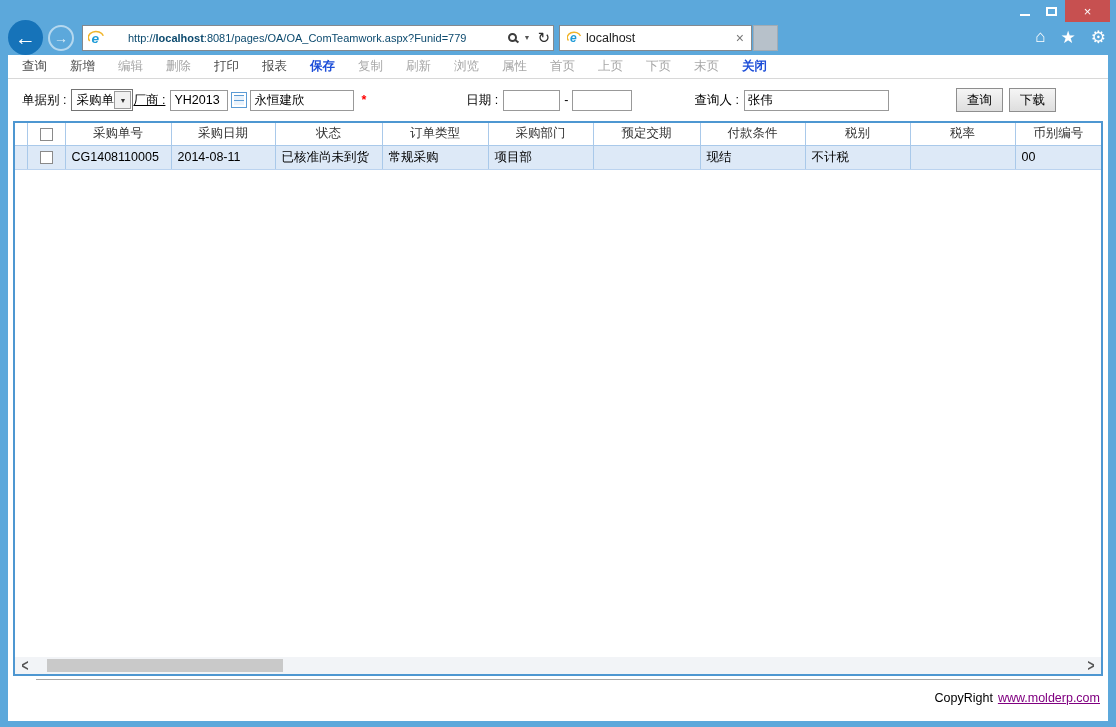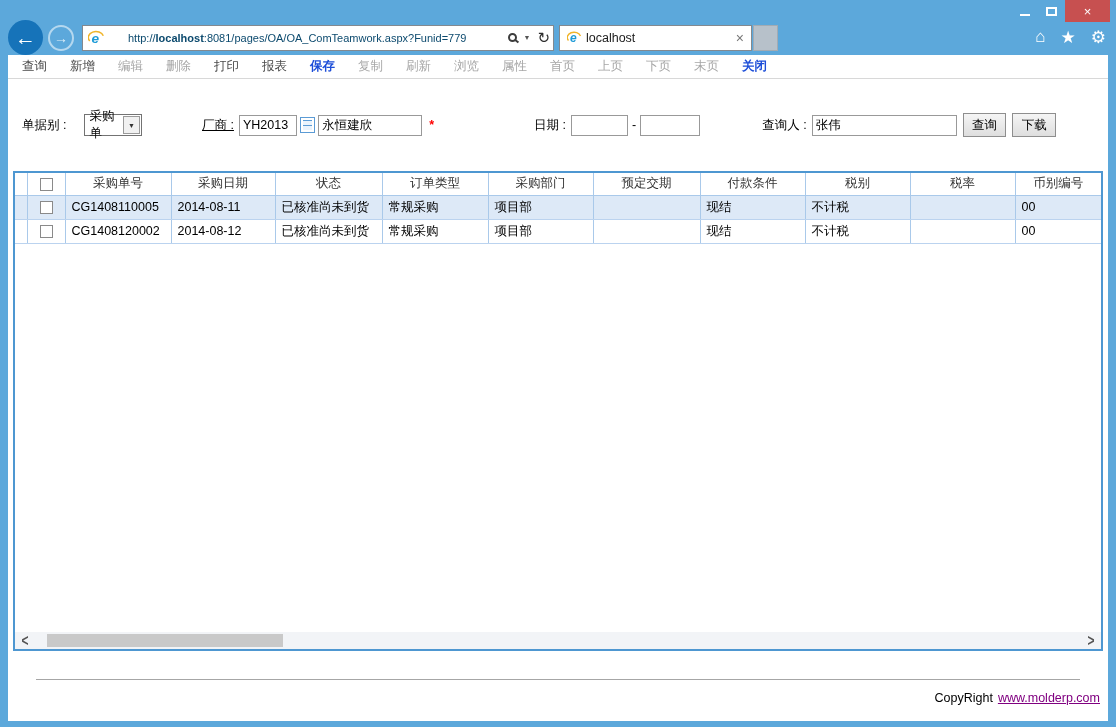--- a/index.html
+++ b/index.html
@@ -30,35 +30,35 @@
   .caret { font-size:7px; color:#555; margin:0 7px 0 6px; cursor:pointer; }
   .refresh { font-size:15px; color:#2e2e2e; cursor:pointer; }
   .tab { margin-left:5px; width:193px; height:26px; background:#fff; border:1px solid #83898F; display:flex; align-items:center; padding:0 7px; font-size:12.5px; color:#1b1b1b; cursor:pointer; flex:none; }
   .tab-title { flex:1; }
   .tab-close { color:#777; font-size:14px; cursor:pointer; }
   .newtab { width:25px; height:26px; background:#B7C1CA; border:1px solid #A2ABB3; margin-left:1px; cursor:pointer; flex:none; }
   .nav-right { margin-left:auto; display:flex; gap:15px; color:#fff; font-size:17px; margin-right:2px; }
   .nav-right span { cursor:pointer; }
 
   
-  .page { position:absolute; top:55px; left:8px; right:8px; bottom:6px; background:#fff; display:flex; flex-direction:column;gap:25px; }
+  .page { position:absolute; top:55px; left:8px; right:8px; bottom:6px; background:#fff; display:flex; flex-direction:column; }
 
   .menubar { height:24px; flex:none; border-bottom:1px solid #D8D8D8; display:flex; align-items:center; padding-left:14px; }
   .mi { font-size:12.5px; margin-right:23px; cursor:pointer; white-space:nowrap; }
   .mi.en { color:#4A4A4A; }
   .mi.dis { color:#A6A6A6; }
   .mi.bold { color:#1d4ed8; font-weight:bold; }
 
   .filterbar { height:42px; flex:none; display:flex; align-items:center; font-size:12.5px; color:#000; }
   .flabel { white-space:nowrap; }
-  .lbl-doc { margin-left:14px; margin-right:18px; }
+  .lbl-doc { margin-left:14px; margin-right:5px; }
   .fselect { width:62px; height:22px; border:1px solid #737373; background:#fff; display:flex; align-items:center; cursor:pointer; }
   .fsel-val { flex:1; padding-left:4px; }
   .fsel-arrow { width:17px; height:18px; border:1px solid #9a9a9a; background:#F1F1F1; color:#333; font-size:7px; display:flex; align-items:center; justify-content:center; margin-right:1px; }
-  .lbl-vendor { margin-left:60px; margin-right:5px;text-decoration:underline; }
+  .lbl-vendor { margin-right:5px;text-decoration:underline; }
   .finput { height:21px; border:1px solid #999; font-size:12.5px; padding:0 3px; font-family:inherit; color:#000; }
   .w58 { width:58px; } .w84 { width:104px; } .w57 { width:57px; } .w60 { width:60px; } .w145 { width:145px; }
   .list-btn { width:16px; height:16px; border:1px solid #5B9BD5; background:#EAF3FC; margin:0 3px; display:inline-block; cursor:pointer;
               background-image:repeating-linear-gradient(#EAF3FC 0 2px, #5B9BD5 2px 3px, #EAF3FC 3px 5px); background-clip:content-box; padding:2px; }
   .req { color:#FF0000; margin-left:7px; font-weight:bold; }
   .lbl-date { margin-left:100px; margin-right:5px; }
   .dash { margin:0 4px; }
   .lbl-op { margin-left:62px; margin-right:5px; }
   .fspacer { flex:1; }
   .fbtn { width:47px; height:24px; background:linear-gradient(#F5F5F5,#DEDEDE); border:1px solid #8E8E8E; font-size:12.5px; font-family:inherit; color:#000; cursor:pointer; margin-left:6px; }
@@ -236,34 +236,20 @@
             <td>2014-08-11</td>
             <td>已核准尚未到货</td>
             <td>常规采购</td>
             <td>项目部</td>
             <td></td>
             <td>现结</td>
             <td>不计税</td>
             <td></td>
             <td>00</td>
           </tr>
-          <tr class="even">
-            <td class="ind"></td>
-            <td class="chk-col"><span class="cb"></span></td>
-            <td>CG1408120002</td>
-            <td>2014-08-12</td>
-            <td>已核准尚未到货</td>
-            <td>常规采购</td>
-            <td>项目部</td>
-            <td></td>
-            <td>现结</td>
-            <td>不计税</td>
-            <td></td>
-            <td>00</td>
-          </tr>
         </tbody>
       </table>
 
       <div class="grid-filler"></div>
 
       <div class="hscroll">
         <span class="sarrow">&lt;</span>
         <div class="strack">
           <div class="sthumb"></div>
         </div>

